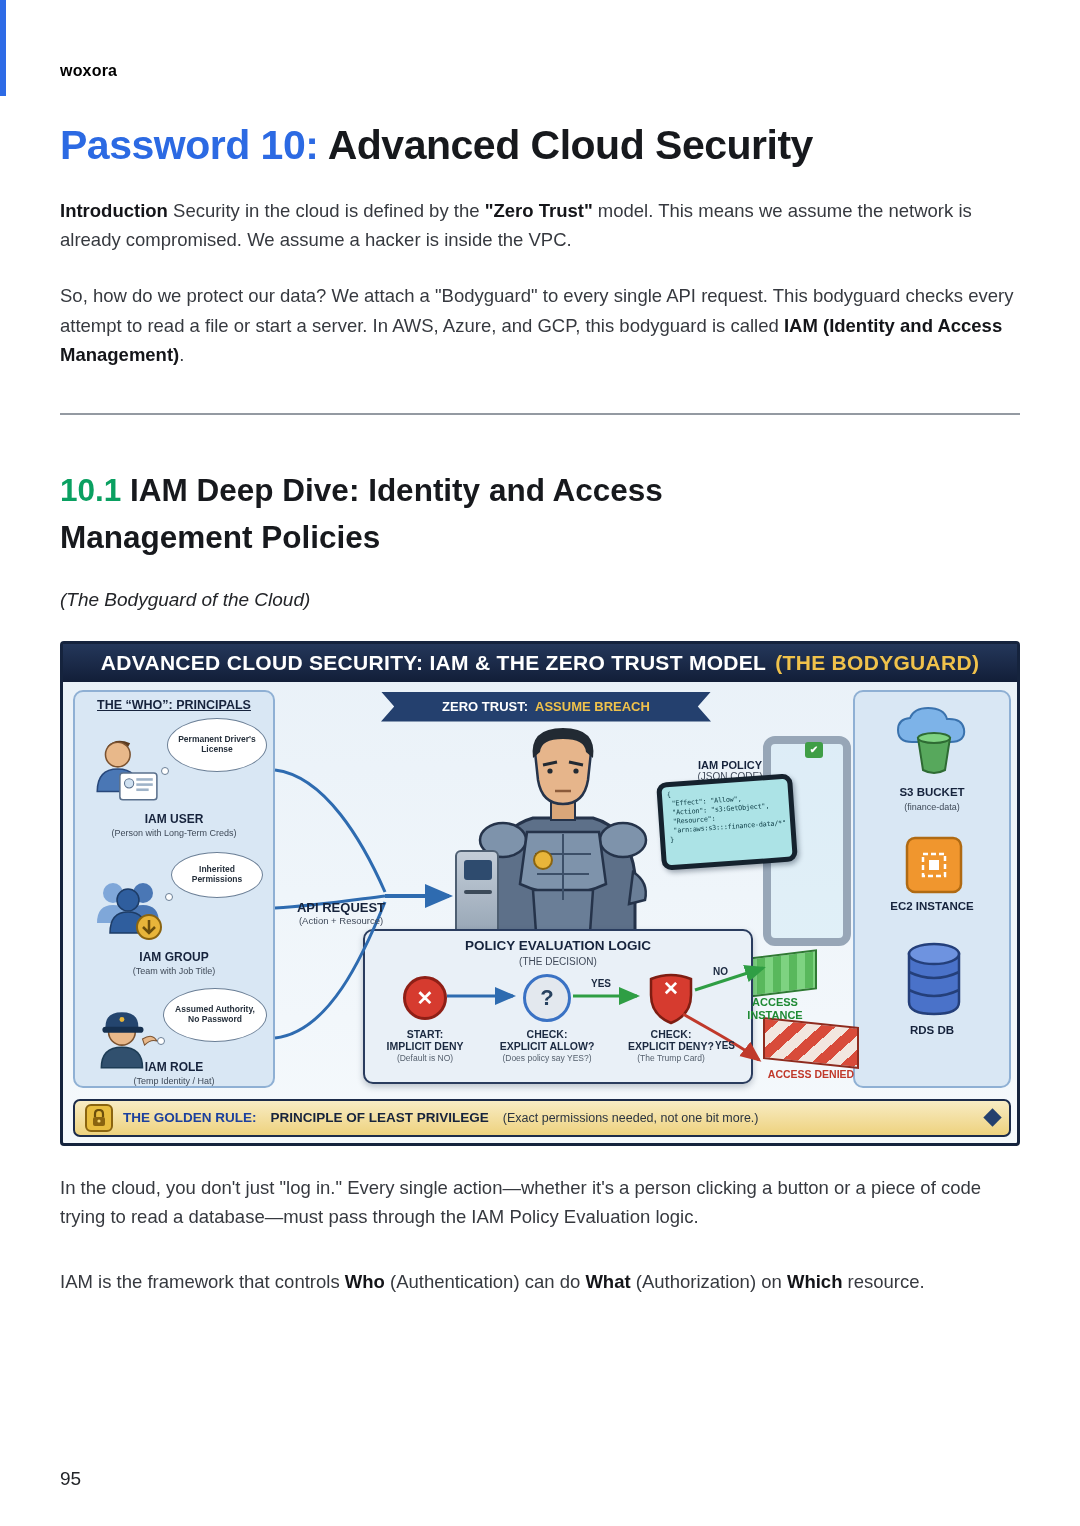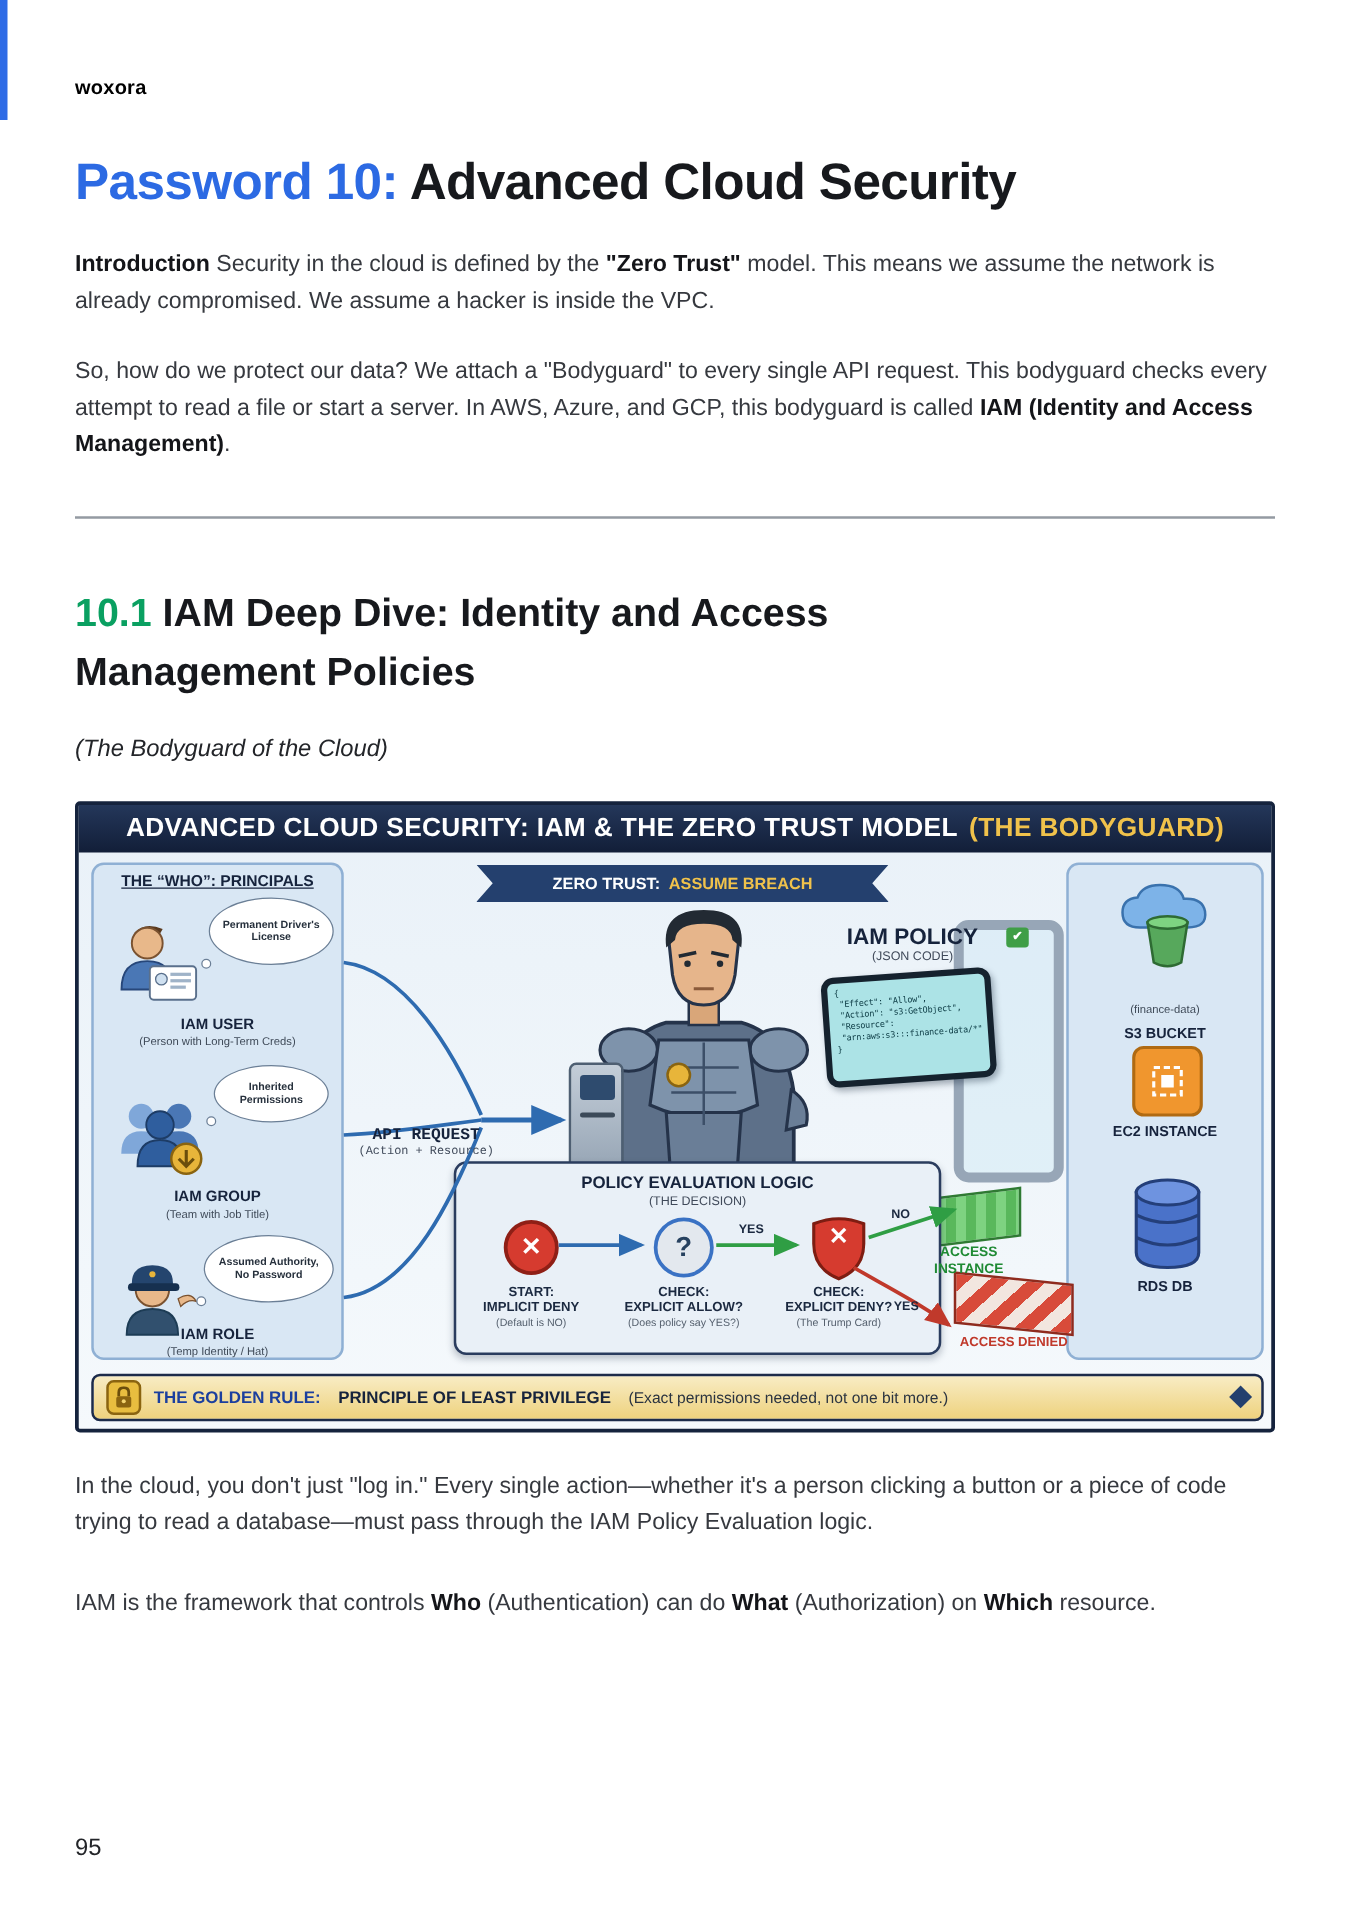--- a/index.html
+++ b/index.html
@@ -185,21 +185,21 @@
       <div class="p-name" style="top:368px;">IAM ROLE</div>
       <div class="p-desc" style="top:384px;">(Temp Identity / Hat)</div>
     </div>
 
     <div class="panel panel-right">
       <svg class="abs" style="left:37px; top:12px;" width="84" height="78" viewBox="0 0 84 78">
         <path d="M20 38 Q6 38 6 26 Q6 15 18 14 Q22 4 36 4 Q52 4 55 15 Q70 14 72 25 Q74 38 58 38 Z" fill="#7db3e8" stroke="#3a72ad" stroke-width="2"></path>
         <path d="M26 34 L58 34 L53 66 Q42 72 31 66 Z" fill="#57a85c" stroke="#2e6b33" stroke-width="2"></path>
         <ellipse cx="42" cy="34" rx="16" ry="5" fill="#7ed381" stroke="#2e6b33" stroke-width="2"></ellipse>
       </svg>
-      <div class="res-name" style="top:94px;margin-top:35px;">S3 BUCKET</div>
+      <div class="res-name" style="top:94px;">S3 BUCKET</div>
       <div class="res-desc" style="top:110px;">(finance-data)</div>
 
       <svg class="abs" style="left:50px; top:144px;" width="58" height="58" viewBox="0 0 58 58">
         <rect x="2" y="2" width="54" height="54" rx="8" fill="#f0962e" stroke="#b06a12" stroke-width="2.5"></rect>
         <rect x="18" y="18" width="22" height="22" fill="none" stroke="#ffffff" stroke-width="2.5" stroke-dasharray="5 3"></rect>
         <rect x="24" y="24" width="10" height="10" fill="#ffffff"></rect>
       </svg>
       <div class="res-name" style="top:208px;">EC2 INSTANCE</div>
 
       <svg class="abs" style="left:46px; top:248px;" width="66" height="78" viewBox="0 0 66 78">
@@ -227,33 +227,33 @@
       <path d="M62 30 Q62 10 90 10 Q118 10 118 30 L115 58 Q111 82 90 82 Q69 82 65 58 Z" fill="#e6b58b" stroke="#25334a" stroke-width="2.5"></path>
       <path d="M60 36 Q56 6 90 6 Q124 6 120 36 L113 30 Q112 17 90 17 Q68 17 67 30 Z" fill="#222a33"></path>
       <path d="M70 43 L84 40 M96 40 L110 43" stroke="#222a33" stroke-width="3" fill="none"></path>
       <circle cx="77" cy="49" r="2.6" fill="#222a33"></circle>
       <circle cx="103" cy="49" r="2.6" fill="#222a33"></circle>
       <path d="M82 69 L98 69" stroke="#8a5a3a" stroke-width="2.5" fill="none"></path>
       <path d="M160 150 Q176 160 172 178 L156 182 Z" fill="#6a7e97" stroke="#25334a" stroke-width="2.5"></path>
     </svg>
 
     <div class="abs" style="left:592px; top:95px; width:150px; z-index:3;">
-      <div class="lbl-bold" style="font-size:18px;">IAM POLICY</div>
+      <div class="lbl-bold" style="font-size:11px;margin-top:20px;">IAM POLICY</div>
       <div class="lbl-sub" style="font-size:10px;">(JSON CODE)</div>
     </div>
     <div class="tablet">
       <div class="screen">{
  "Effect": "Allow",
  "Action": "s3:GetObject",
  "Resource":
  "arn:aws:s3:::finance-data/*"
 }</div>
     </div>
 
-    <div class="abs" style="left:222px; top:256px; width:112px; z-index:6;font-family:Liberation Mono, monospace;">
+    <div class="abs" style="left:222px; top:256px; width:112px; z-index:6;">
       <div class="lbl-bold" style="font-size:13px;">API REQUEST</div>
       <div class="lbl-sub" style="font-size:9.5px;">(Action + Resource)</div>
     </div>
     <div class="terminal">
       <div class="t-screen"></div>
       <div class="t-slot"></div>
     </div>
 
     <div class="gate">
       <div class="gate-check">✔</div>

